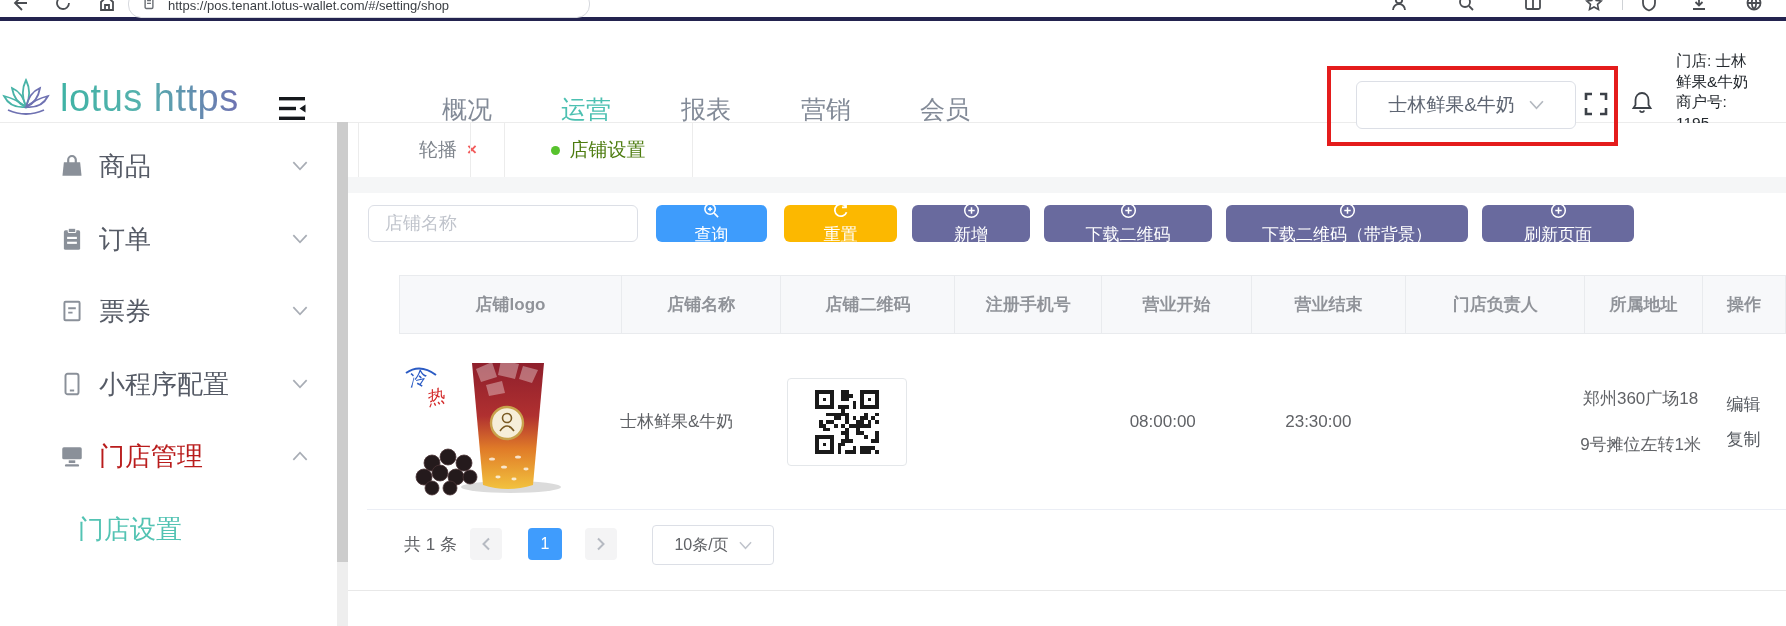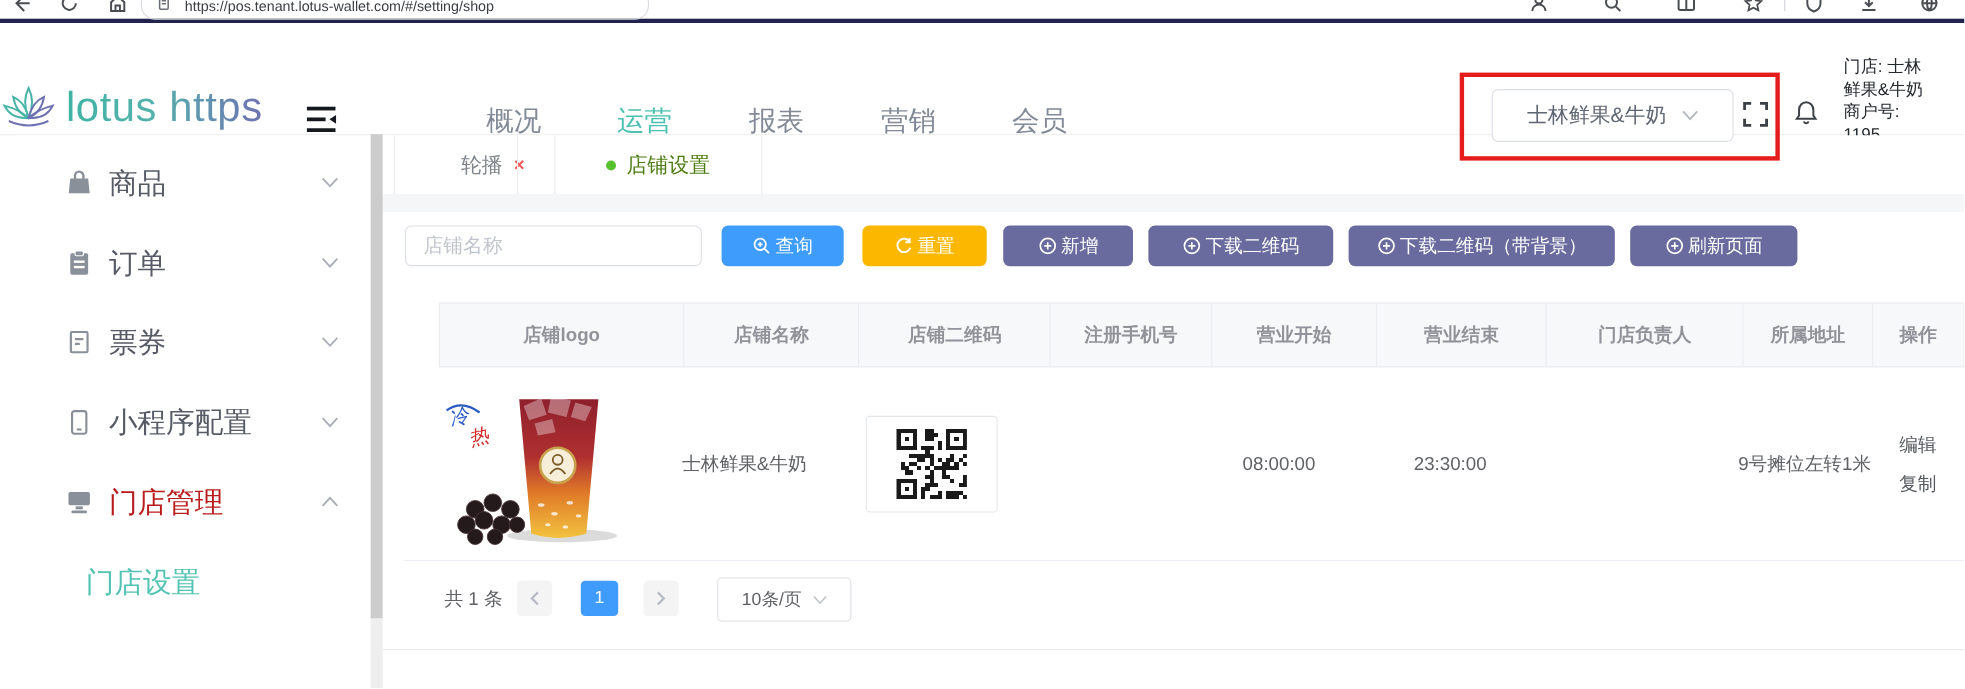--- a/index.html
+++ b/index.html
@@ -55,21 +55,21 @@
   
   .gap-strip{position:absolute;left:348px;top:177px;width:1438px;height:16px;background:#f5f6f7;}
   .panel{position:absolute;left:348px;top:193px;width:1438px;height:397px;background:#fff;border-bottom:1px solid #e8e8e8;}
 
   .search-input{position:absolute;left:368px;top:205px;width:270px;height:37px;border:1px solid #dcdfe6;
       border-radius:6px;box-sizing:border-box;padding:0 16px;font-size:18px;color:#606266;outline:none;
       font-family:"Liberation Sans",sans-serif;}
   .search-input::placeholder{color:#c0c4cc;}
   .btn{position:absolute;top:205px;height:37px;border:none;border-radius:6px;color:#fff;font-size:17px;
        display:flex;align-items:center;justify-content:center;gap:4px;cursor:pointer;
-       font-family:"Liberation Sans",sans-serif;padding:3px;}
+       font-family:"Liberation Sans",sans-serif;padding:3px;flex-direction:column;}
   .btn svg{flex:0 0 auto;}
 
   
   .tbl{position:absolute;left:367px;top:275px;width:1419px;}
   .thead{display:flex;background:#f7f8fa;border-top:1px solid #e9ebee;border-bottom:1px solid #e9ebee;height:57px;margin-left:32px;}
   .th{display:flex;align-items:center;justify-content:center;font-size:17px;font-weight:bold;color:#909399;
       border-right:1px solid #e9ebee;box-sizing:border-box;height:57px;}
   .th:first-child{border-left:1px solid #e9ebee;}
   .trow{display:flex;height:175px;border-bottom:1px solid #ebeef5;}
   .td{display:flex;align-items:center;justify-content:center;font-size:17px;color:#606266;box-sizing:border-box;}
@@ -488,20 +488,21 @@
           <span>08:00:00</span>
         </div>
       <div class="td c5">
           <span>23:30:00</span>
         </div>
       <div class="td c6">
           <span></span>
         </div>
       <div class="td c7">
         <div class="addr">
+          <div>郑州360广场18</div>
           <div>9号摊位左转1米</div>
         </div>
       </div>
       <div class="td c8">
         <div class="acts">
           <span>编辑</span>
           <span>复制</span>
         </div>
       </div>
     </div>

